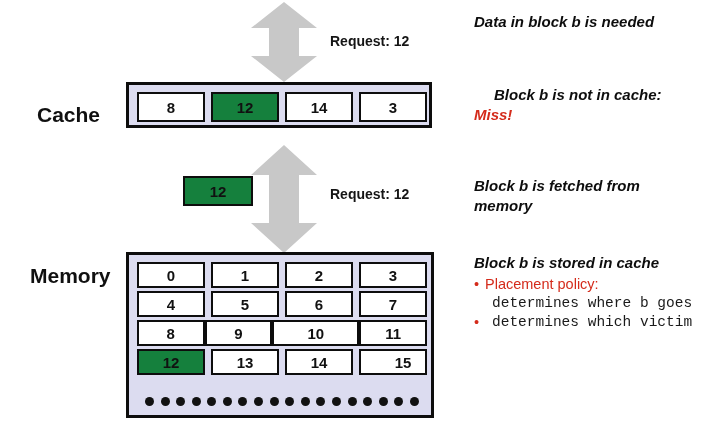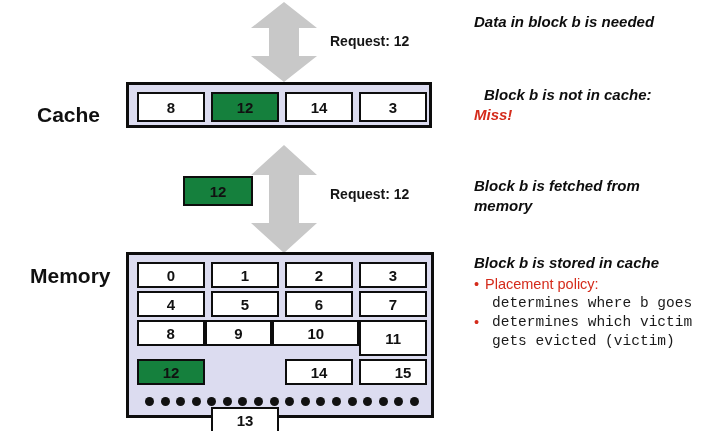--- a/index.html
+++ b/index.html
@@ -99,21 +99,21 @@
 
   <div class="abs" style="left:249px;top:2px;width:70px;height:80px;">
     <svg class="arrow-svg" width="70" height="80" viewBox="0 0 70 80" aria-hidden="true">
       <polygon points="35,0 68,26 50,26 50,54 68,54 35,80 2,54 20,54 20,26 2,26" fill="#c8c8c8"></polygon>
     </svg>
   </div>
   <div class="abs req" style="left:330px;top:33px;">Request: 12</div>
 
   <div class="abs note" style="left:474px;top:12px;">Data in block b is needed</div>
 
-  <div class="abs note" style="left:484px;top:85px;">Block b is not in cache:</div>
+  <div class="abs note" style="left:494px;top:85px;">Block b is not in cache:</div>
   <div class="abs note red" style="left:474px;top:105px;">Miss!</div>
 
   <div class="abs side-label" style="left:37px;top:103px;">Cache</div>
 
   <div class="abs mem-box" style="left:126px;top:82px;width:306px;height:46px;">
     <div style="position:absolute;left:8px;top:7px;width:290px;height:30px;display:flex;justify-content:space-between;">
       <div class="cell" style="width:68px;height:30px;">
         <span>8</span>
       </div>
       <div class="cell hot" style="width:68px;height:30px;">
@@ -149,21 +149,20 @@
 
   <div class="abs bullets" style="left:474px;top:275px;width:235px;">
     <div class="bullet-row">
       <span class="bl">•</span>
       <span class="b-head">Placement policy:</span>
       <span class="b-sub">determines where b goes</span>
     </div>
     <div class="bullet-row" style="margin-top:1px;">
       <span class="bl">•</span>
       <span class="b-sub">determines which victim</span>
-      <span class="b-sub">gets evicted (victim)</span>
     </div>
   </div>
 
   <div class="abs side-label" style="left:30px;top:264px;">Memory</div>
 
   <div class="abs mem-box" style="left:126px;top:252px;width:308px;height:166px;">
 
     <div style="position:absolute;left:8px;top:7px;width:290px;">
 
       <div style="display:flex;justify-content:space-between;margin-bottom:3px;">
@@ -199,30 +198,30 @@
       <div style="display:flex;justify-content:space-between;margin-bottom:3px;">
         <div class="cell" style="width:68px;height:26px;">
           <span>8</span>
           </div>
         <div class="cell" style="width:68px;height:26px;">
           <span>9</span>
           </div>
         <div class="cell" style="width:88px;height:26px;">
           <span>10</span>
           </div>
-        <div class="cell" style="width:68px;height:36px;">
+        <div class="cell" style="width:68px;height:26px;">
           <span>11</span>
           </div>
       </div>
 
       <div style="display:flex;justify-content:space-between;">
         <div class="cell hot" style="width:68px;height:26px;">
           <span>12</span>
           </div>
-        <div class="cell" style="width:68px;height:26px;margin-top:48px;">
+        <div class="cell" style="width:68px;height:26px;">
           <span>13</span>
           </div>
         <div class="cell" style="width:68px;height:26px;">
           <span>14</span>
           </div>
         <div class="cell" style="width:68px;height:26px;padding-left:20px;">
           <span>15</span>
           </div>
       </div>
 

